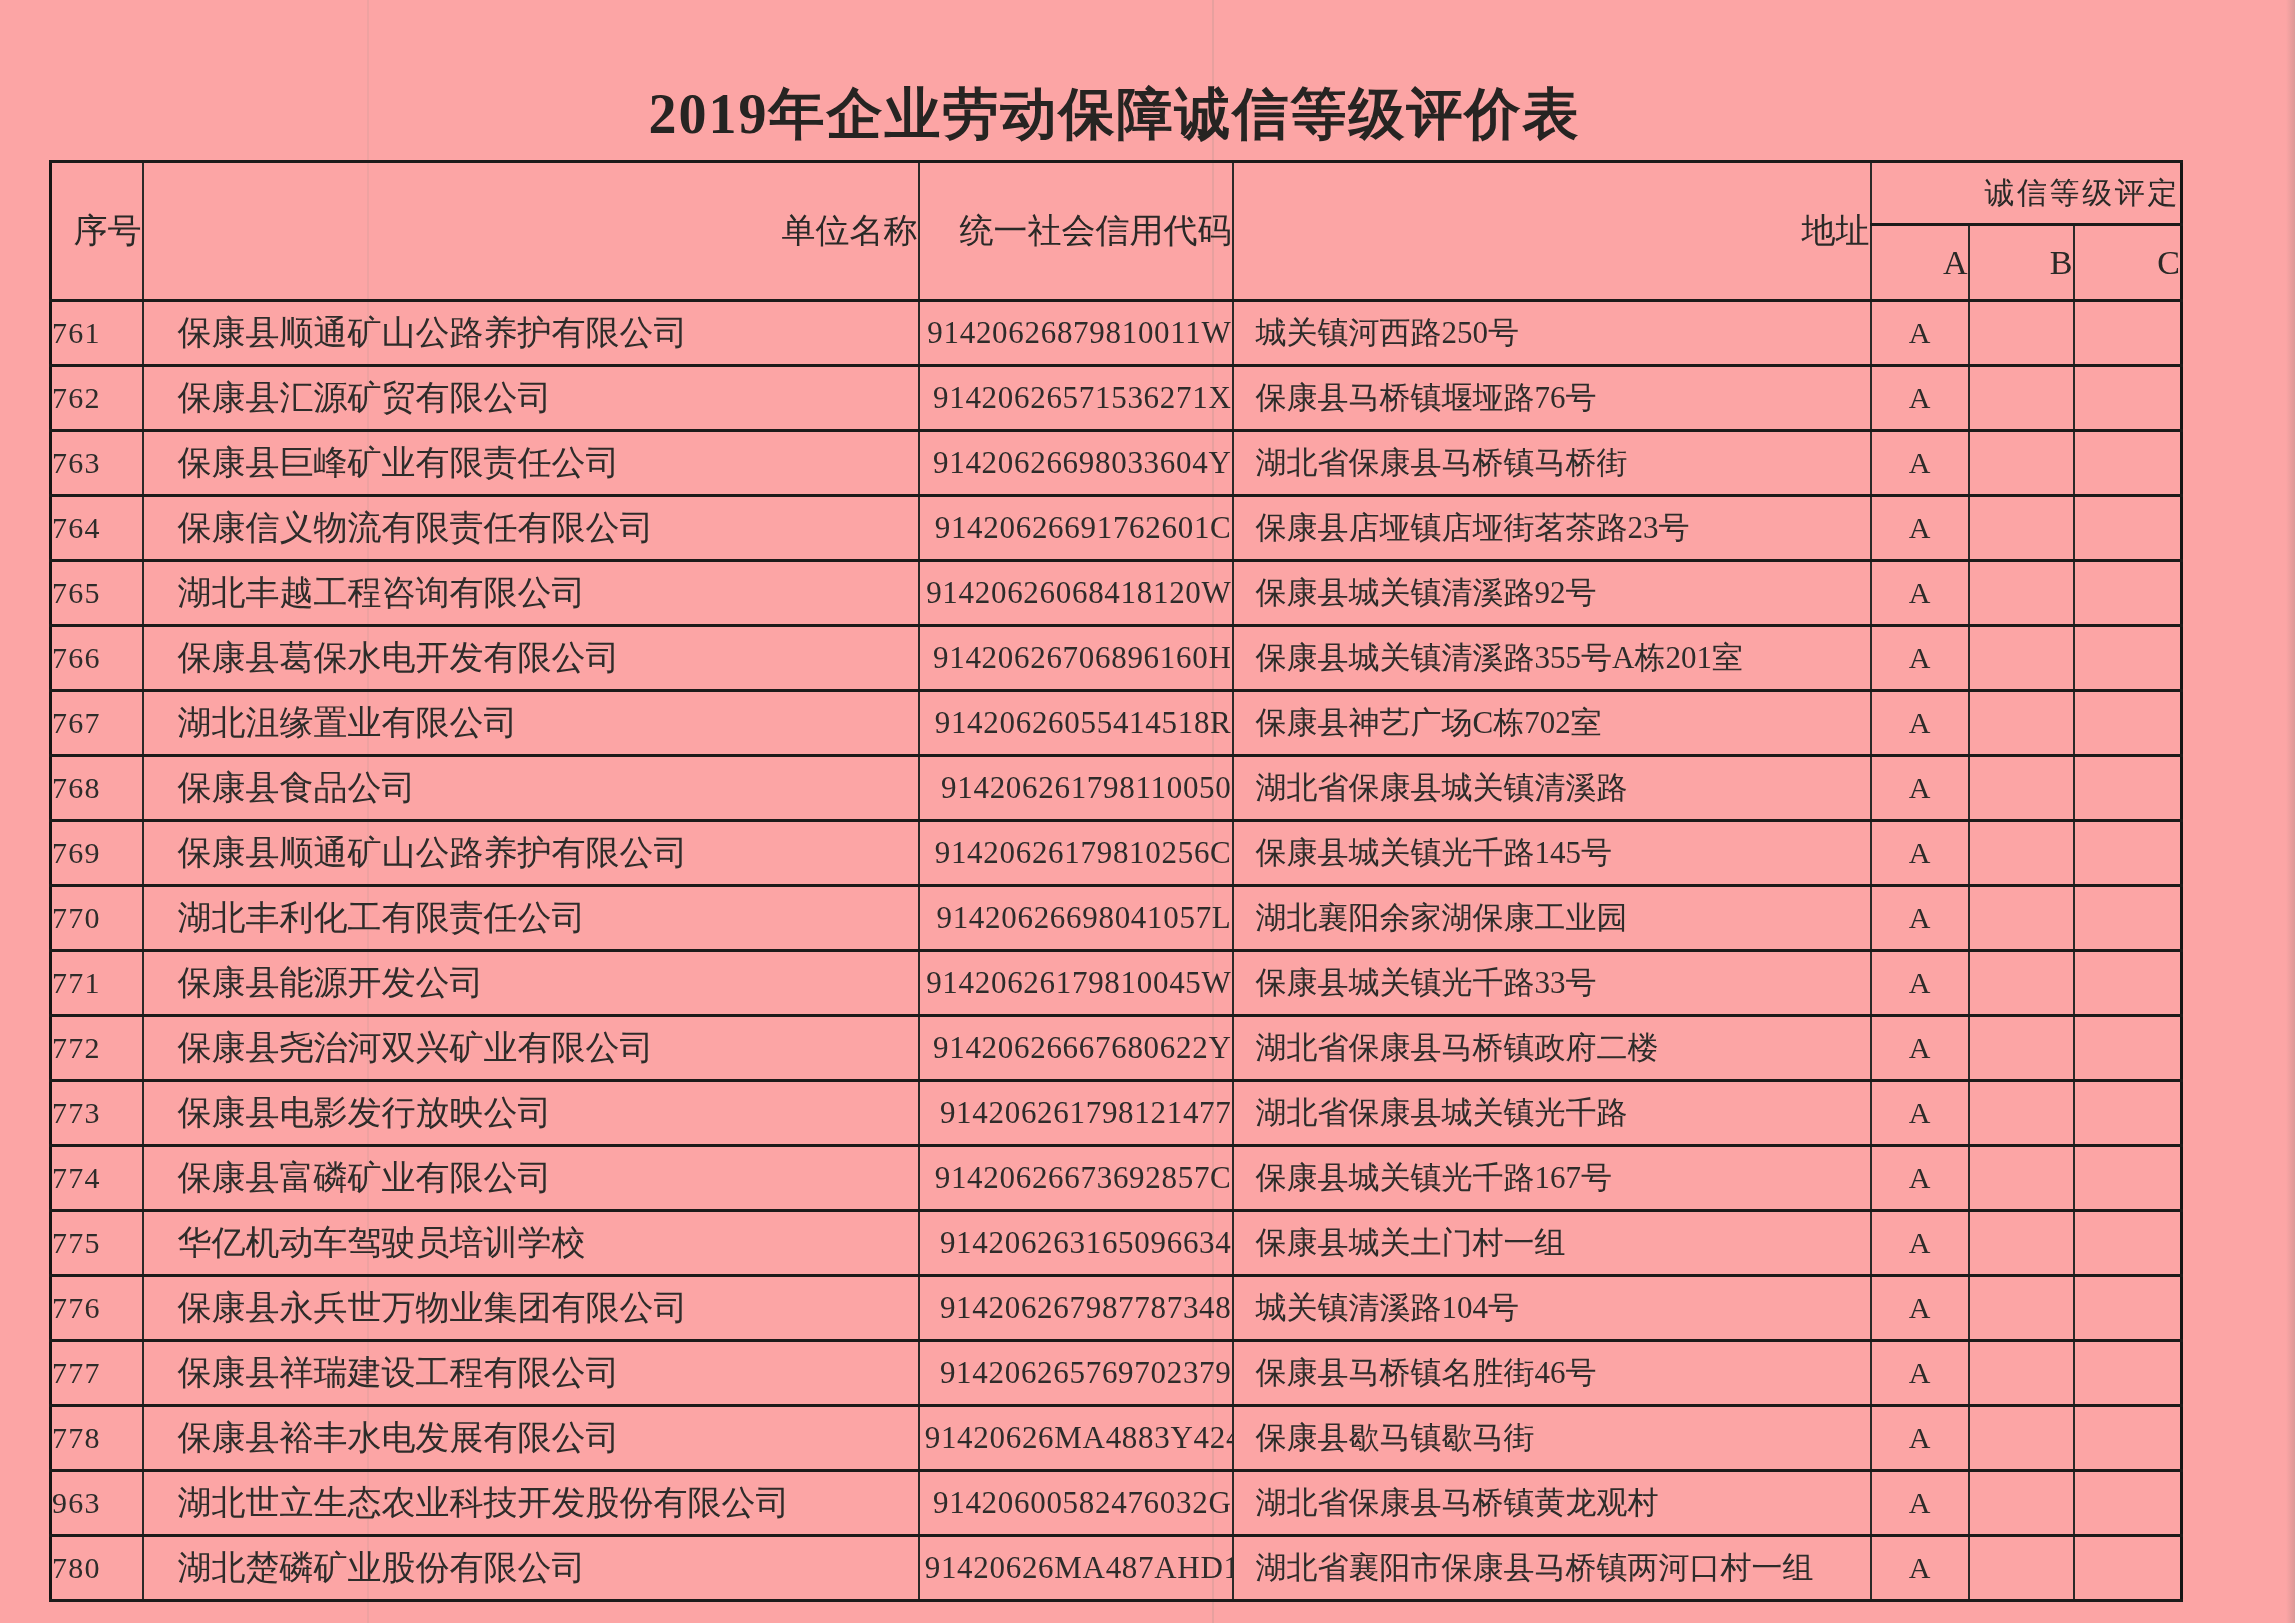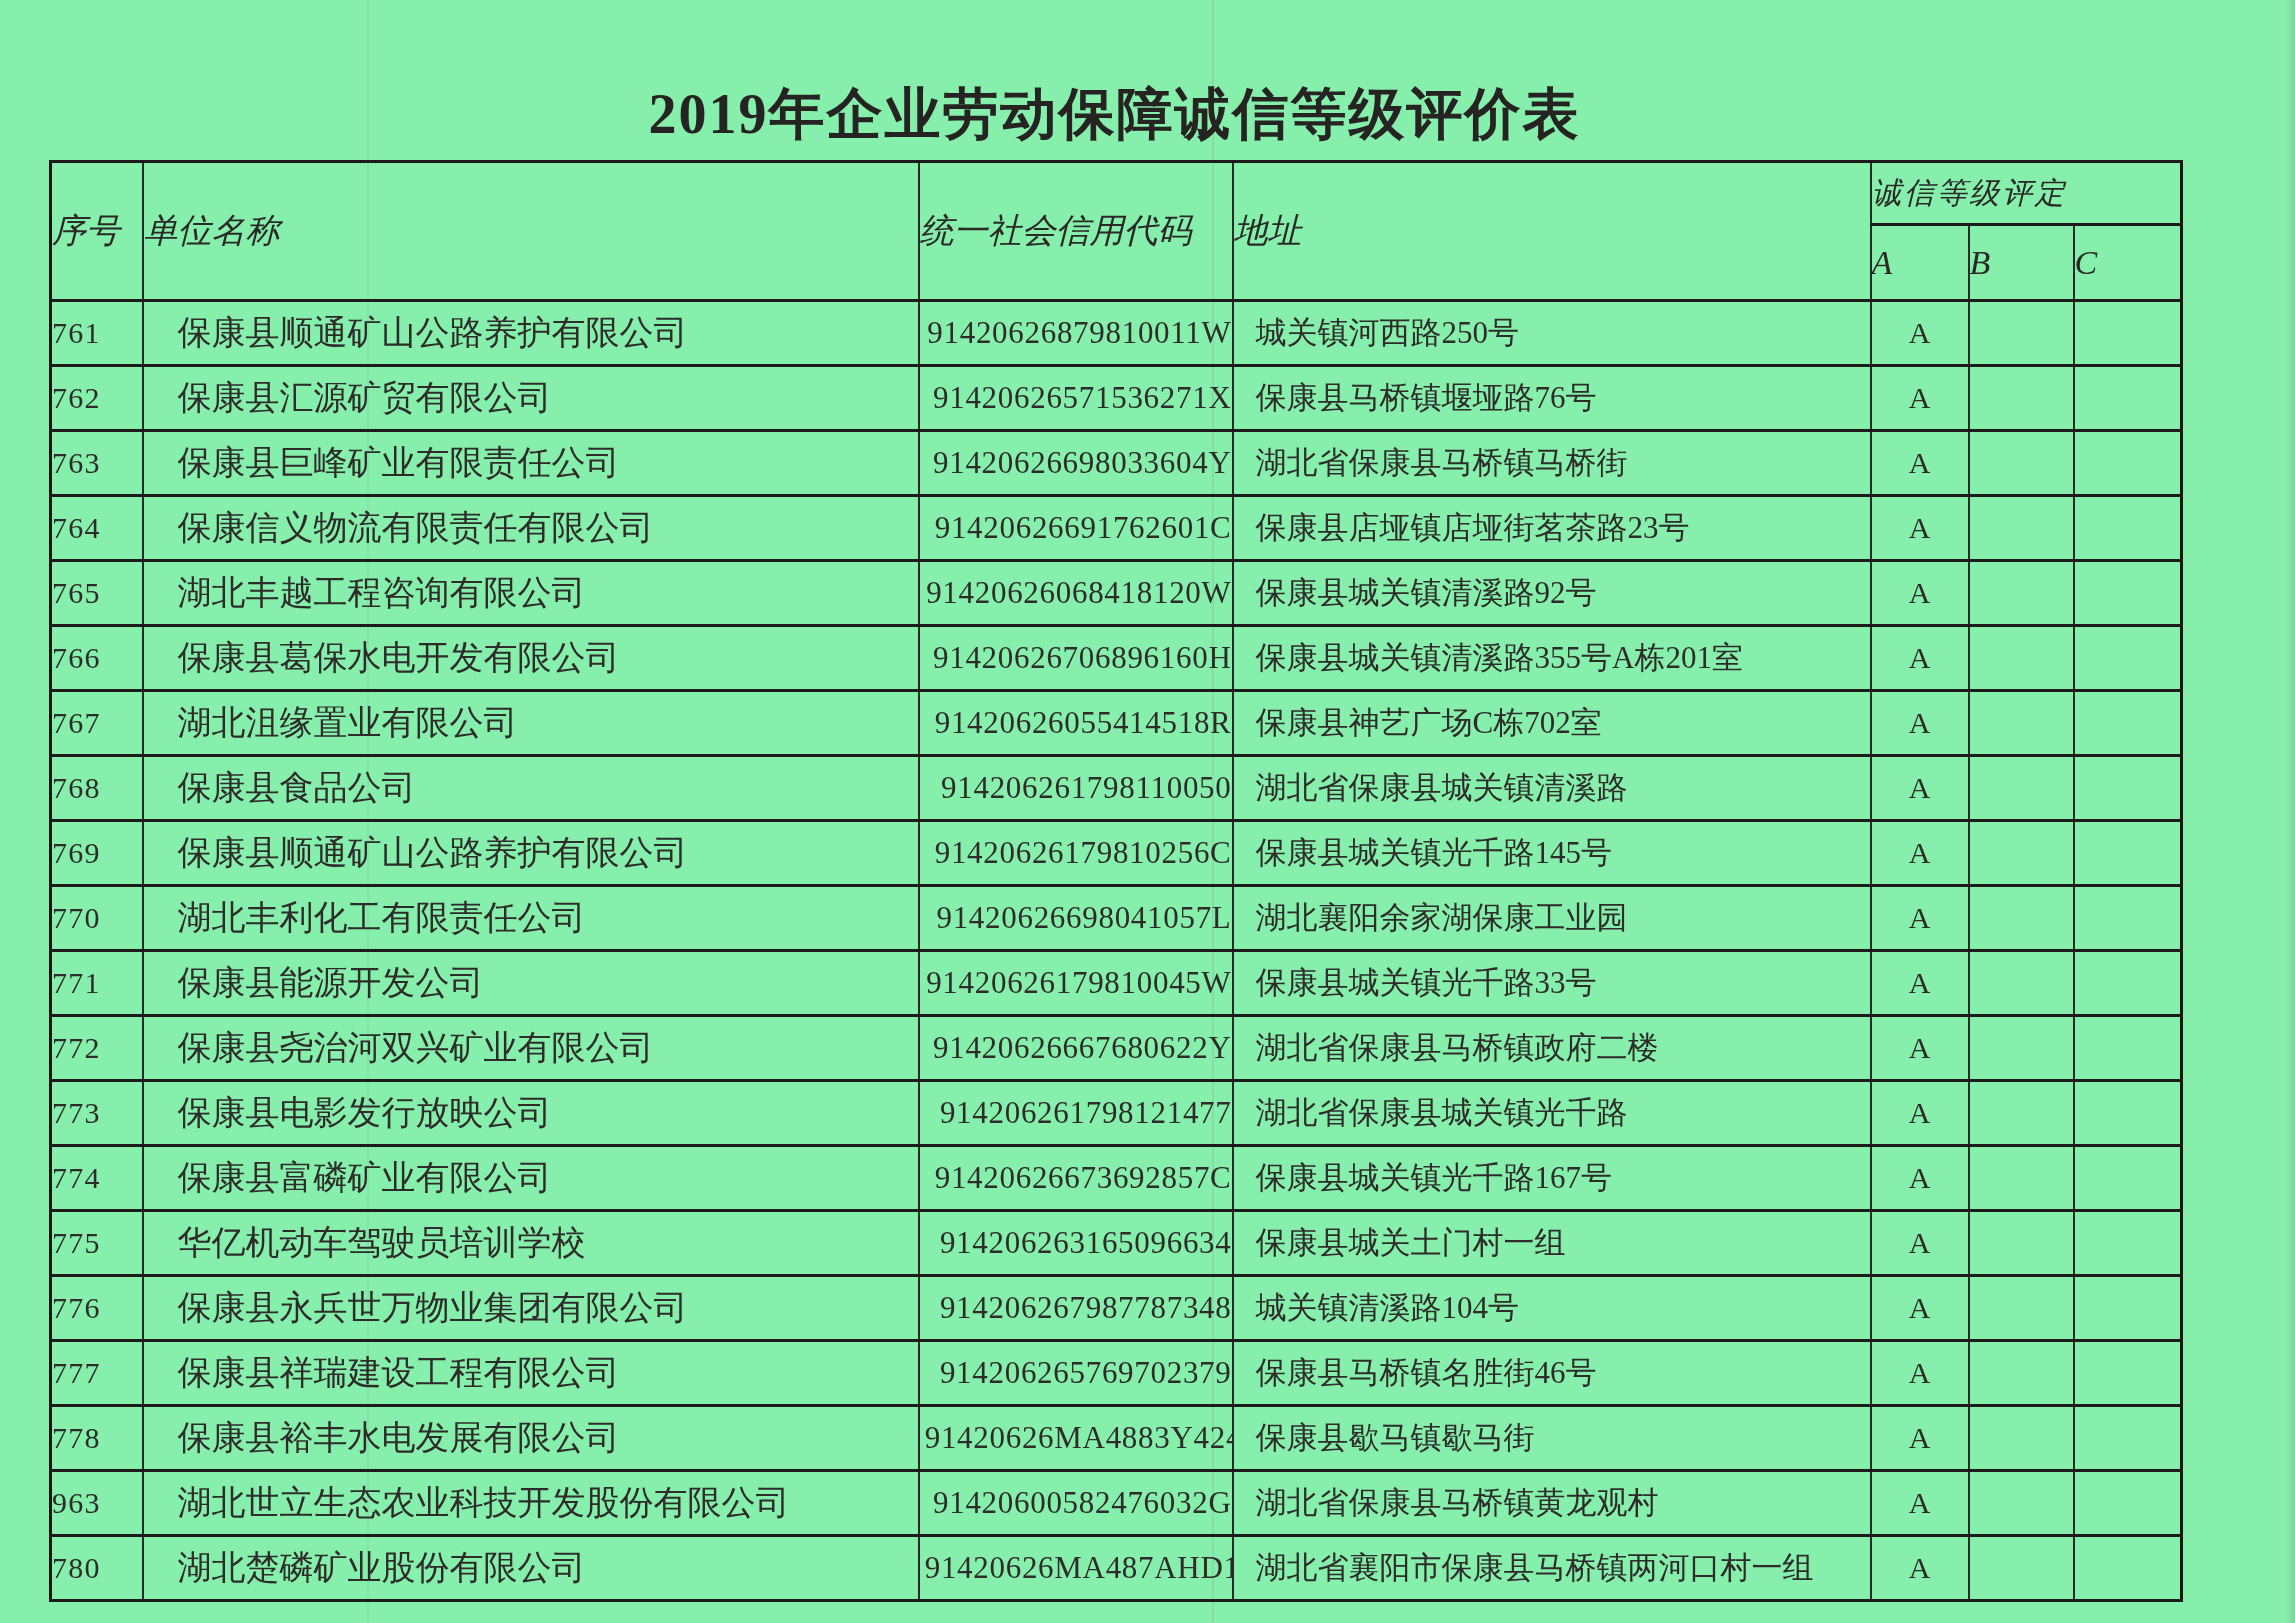--- a/index.html
+++ b/index.html
@@ -4,21 +4,21 @@
 <style>
   html, body {
     margin: 0;
     padding: 0;
     background: #e8e6e2;
   }
   .page {
     position: relative;
     width: 2295px;
     height: 1623px;
-    background: #86efac;
+    background: #fca5a5;
     overflow: hidden;
     font-family: "Liberation Serif", "DejaVu Serif", serif;
     color: #2e2c2a;
   }
   
   .fold-line {
     position: absolute;
     top: 0;
     width: 2px;
     height: 100%;
@@ -61,21 +61,21 @@
     border-right: 2px solid #2b2a28;
     border-top: 3.3px solid #1c1b1a;
     border-bottom: 3.3px solid #1c1b1a;
     padding: 0;
     overflow: hidden;
     white-space: nowrap;
     font-weight: 400;
   }
   table.rating-table { border: 3.9px solid #161514; }
 
-  thead th { text-align: left; vertical-align: middle; color: #2a2927; font-style: italic; }
+  thead th { text-align: right; vertical-align: middle; color: #2a2927; }
   .hrow1 th { height: 60px; }
   .hrow1 .c-serial, .hrow1 .c-name, .hrow1 .c-code, .hrow1 .c-addr { font-size: 34px; }
   .hrow1 .c-rating-group { font-size: 30px; letter-spacing: 2.6px; }
   .hrow2 th { height: 73px; font-size: 34px; font-family: "Liberation Serif","DejaVu Serif",serif; }
 
   tbody td {
     height: 62px;
     vertical-align: middle;
     font-size: 33px;
   }

